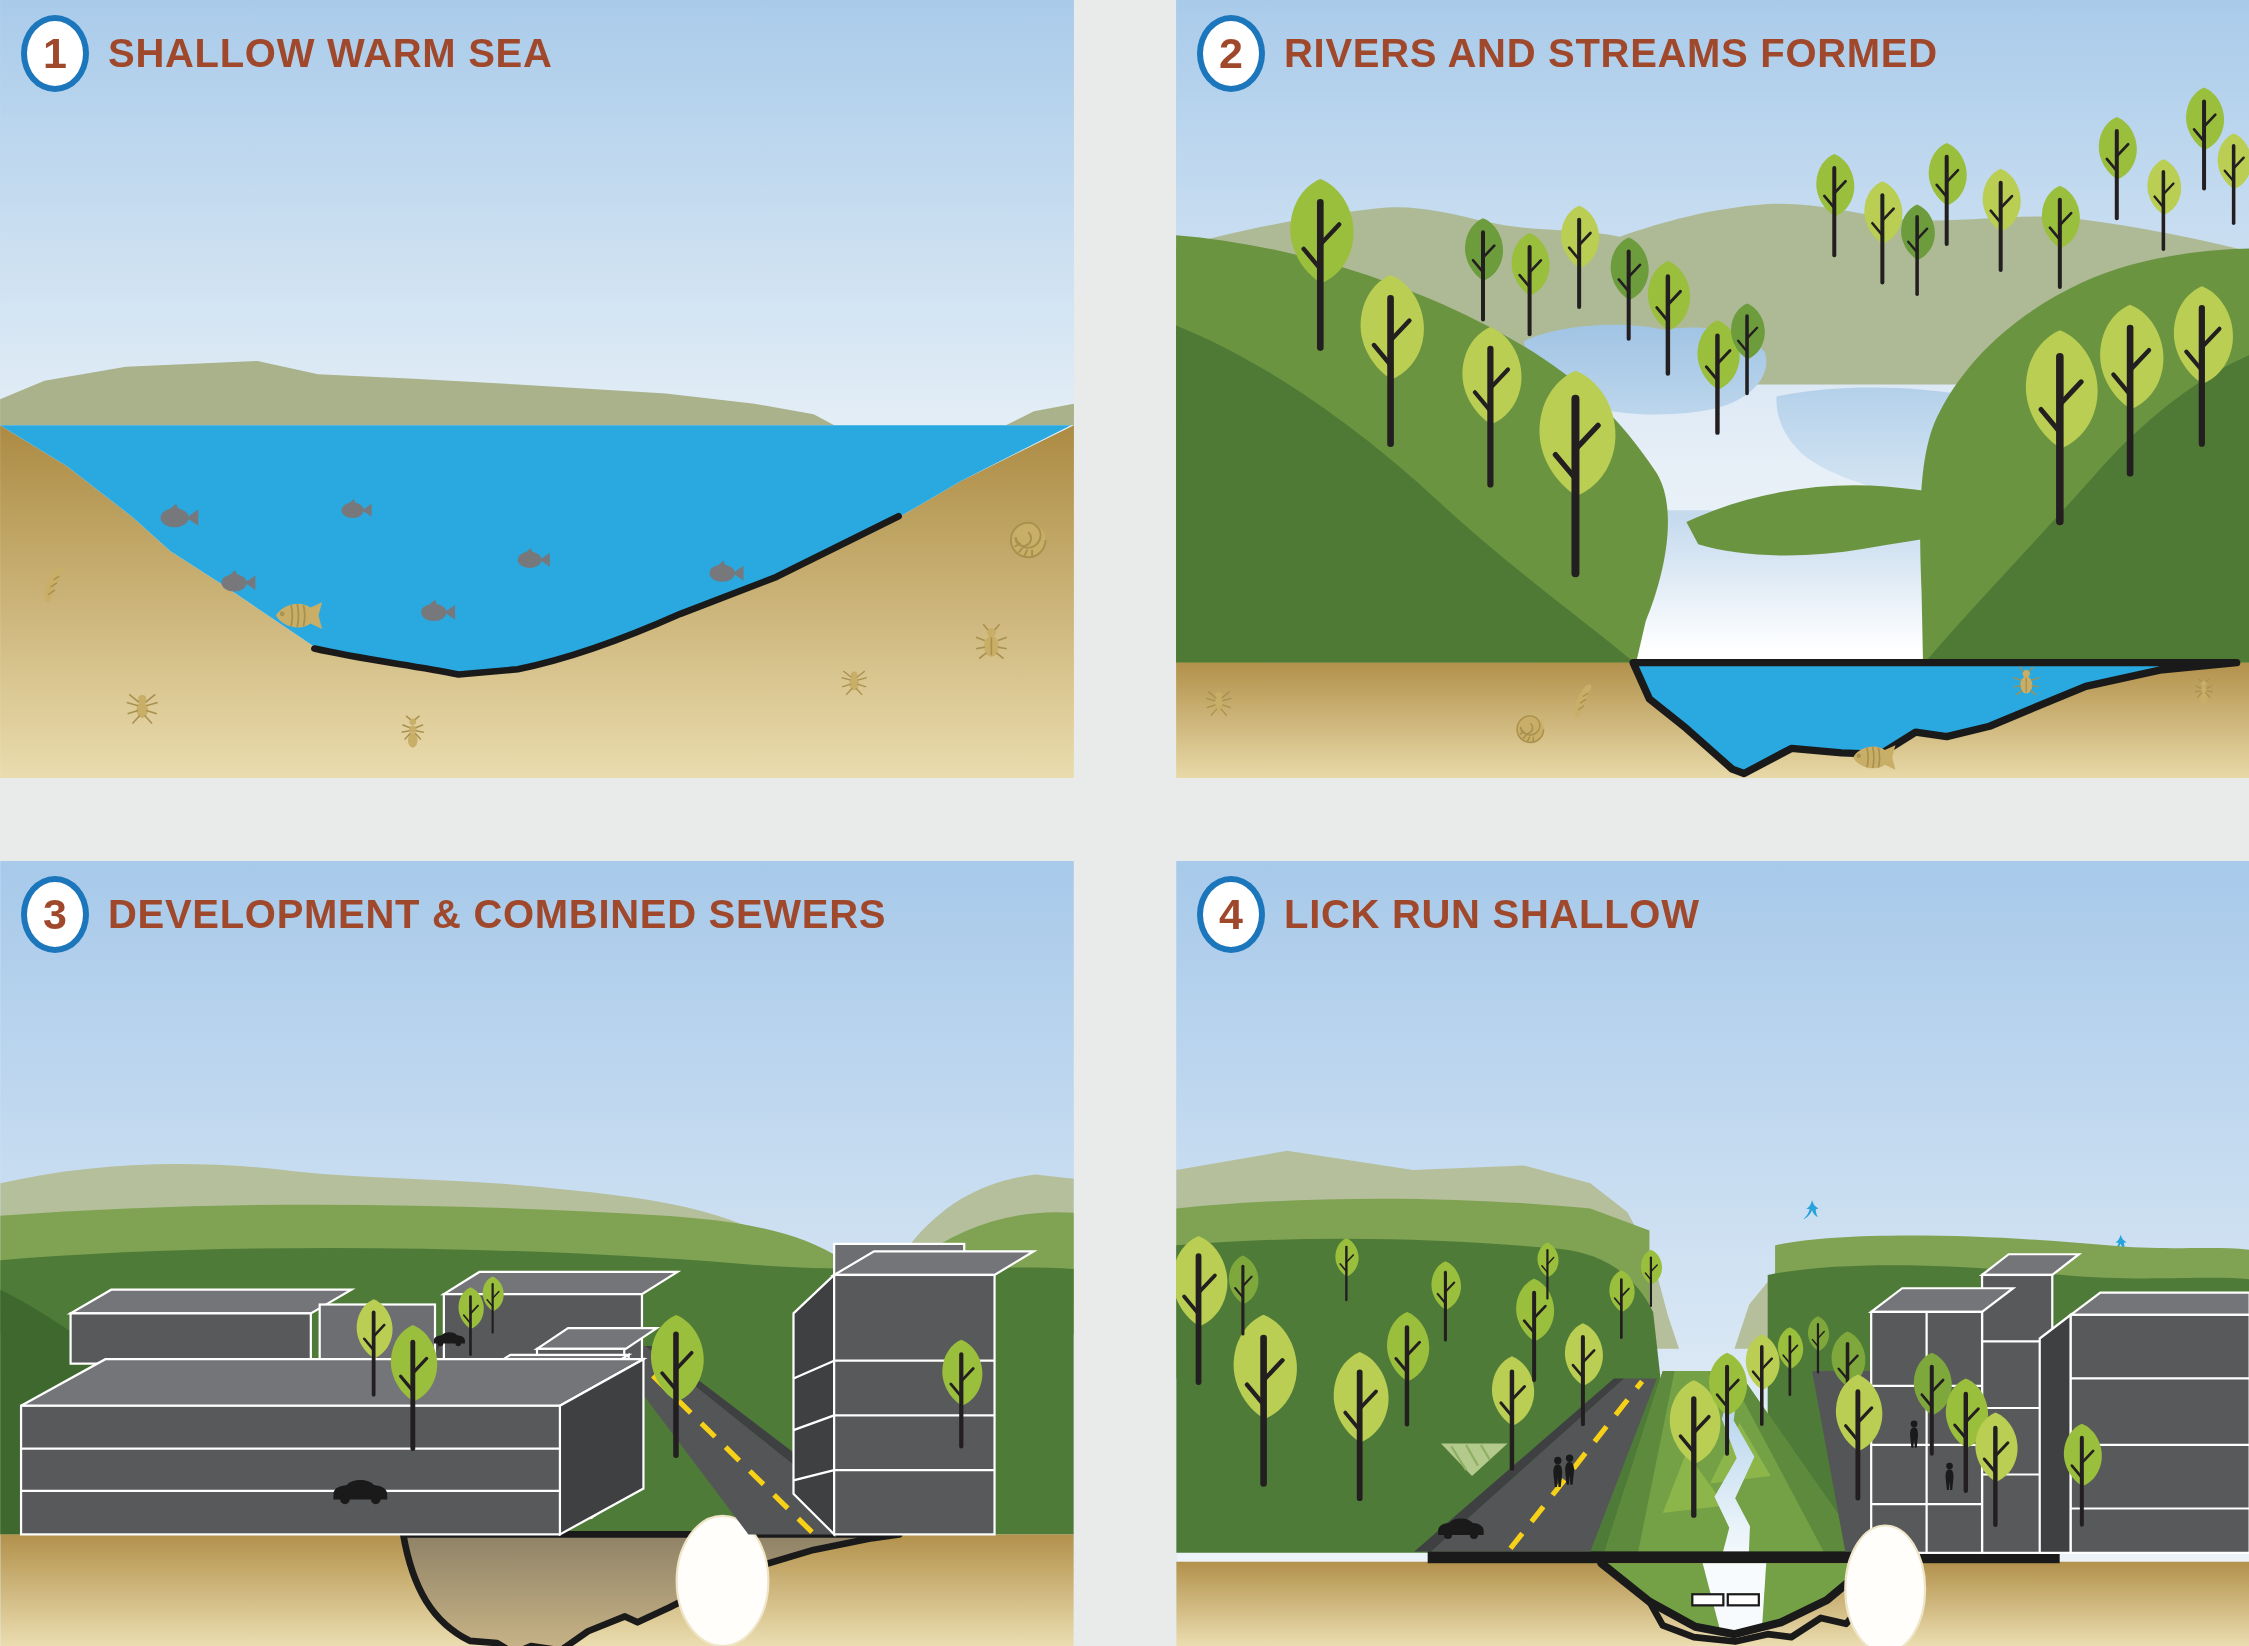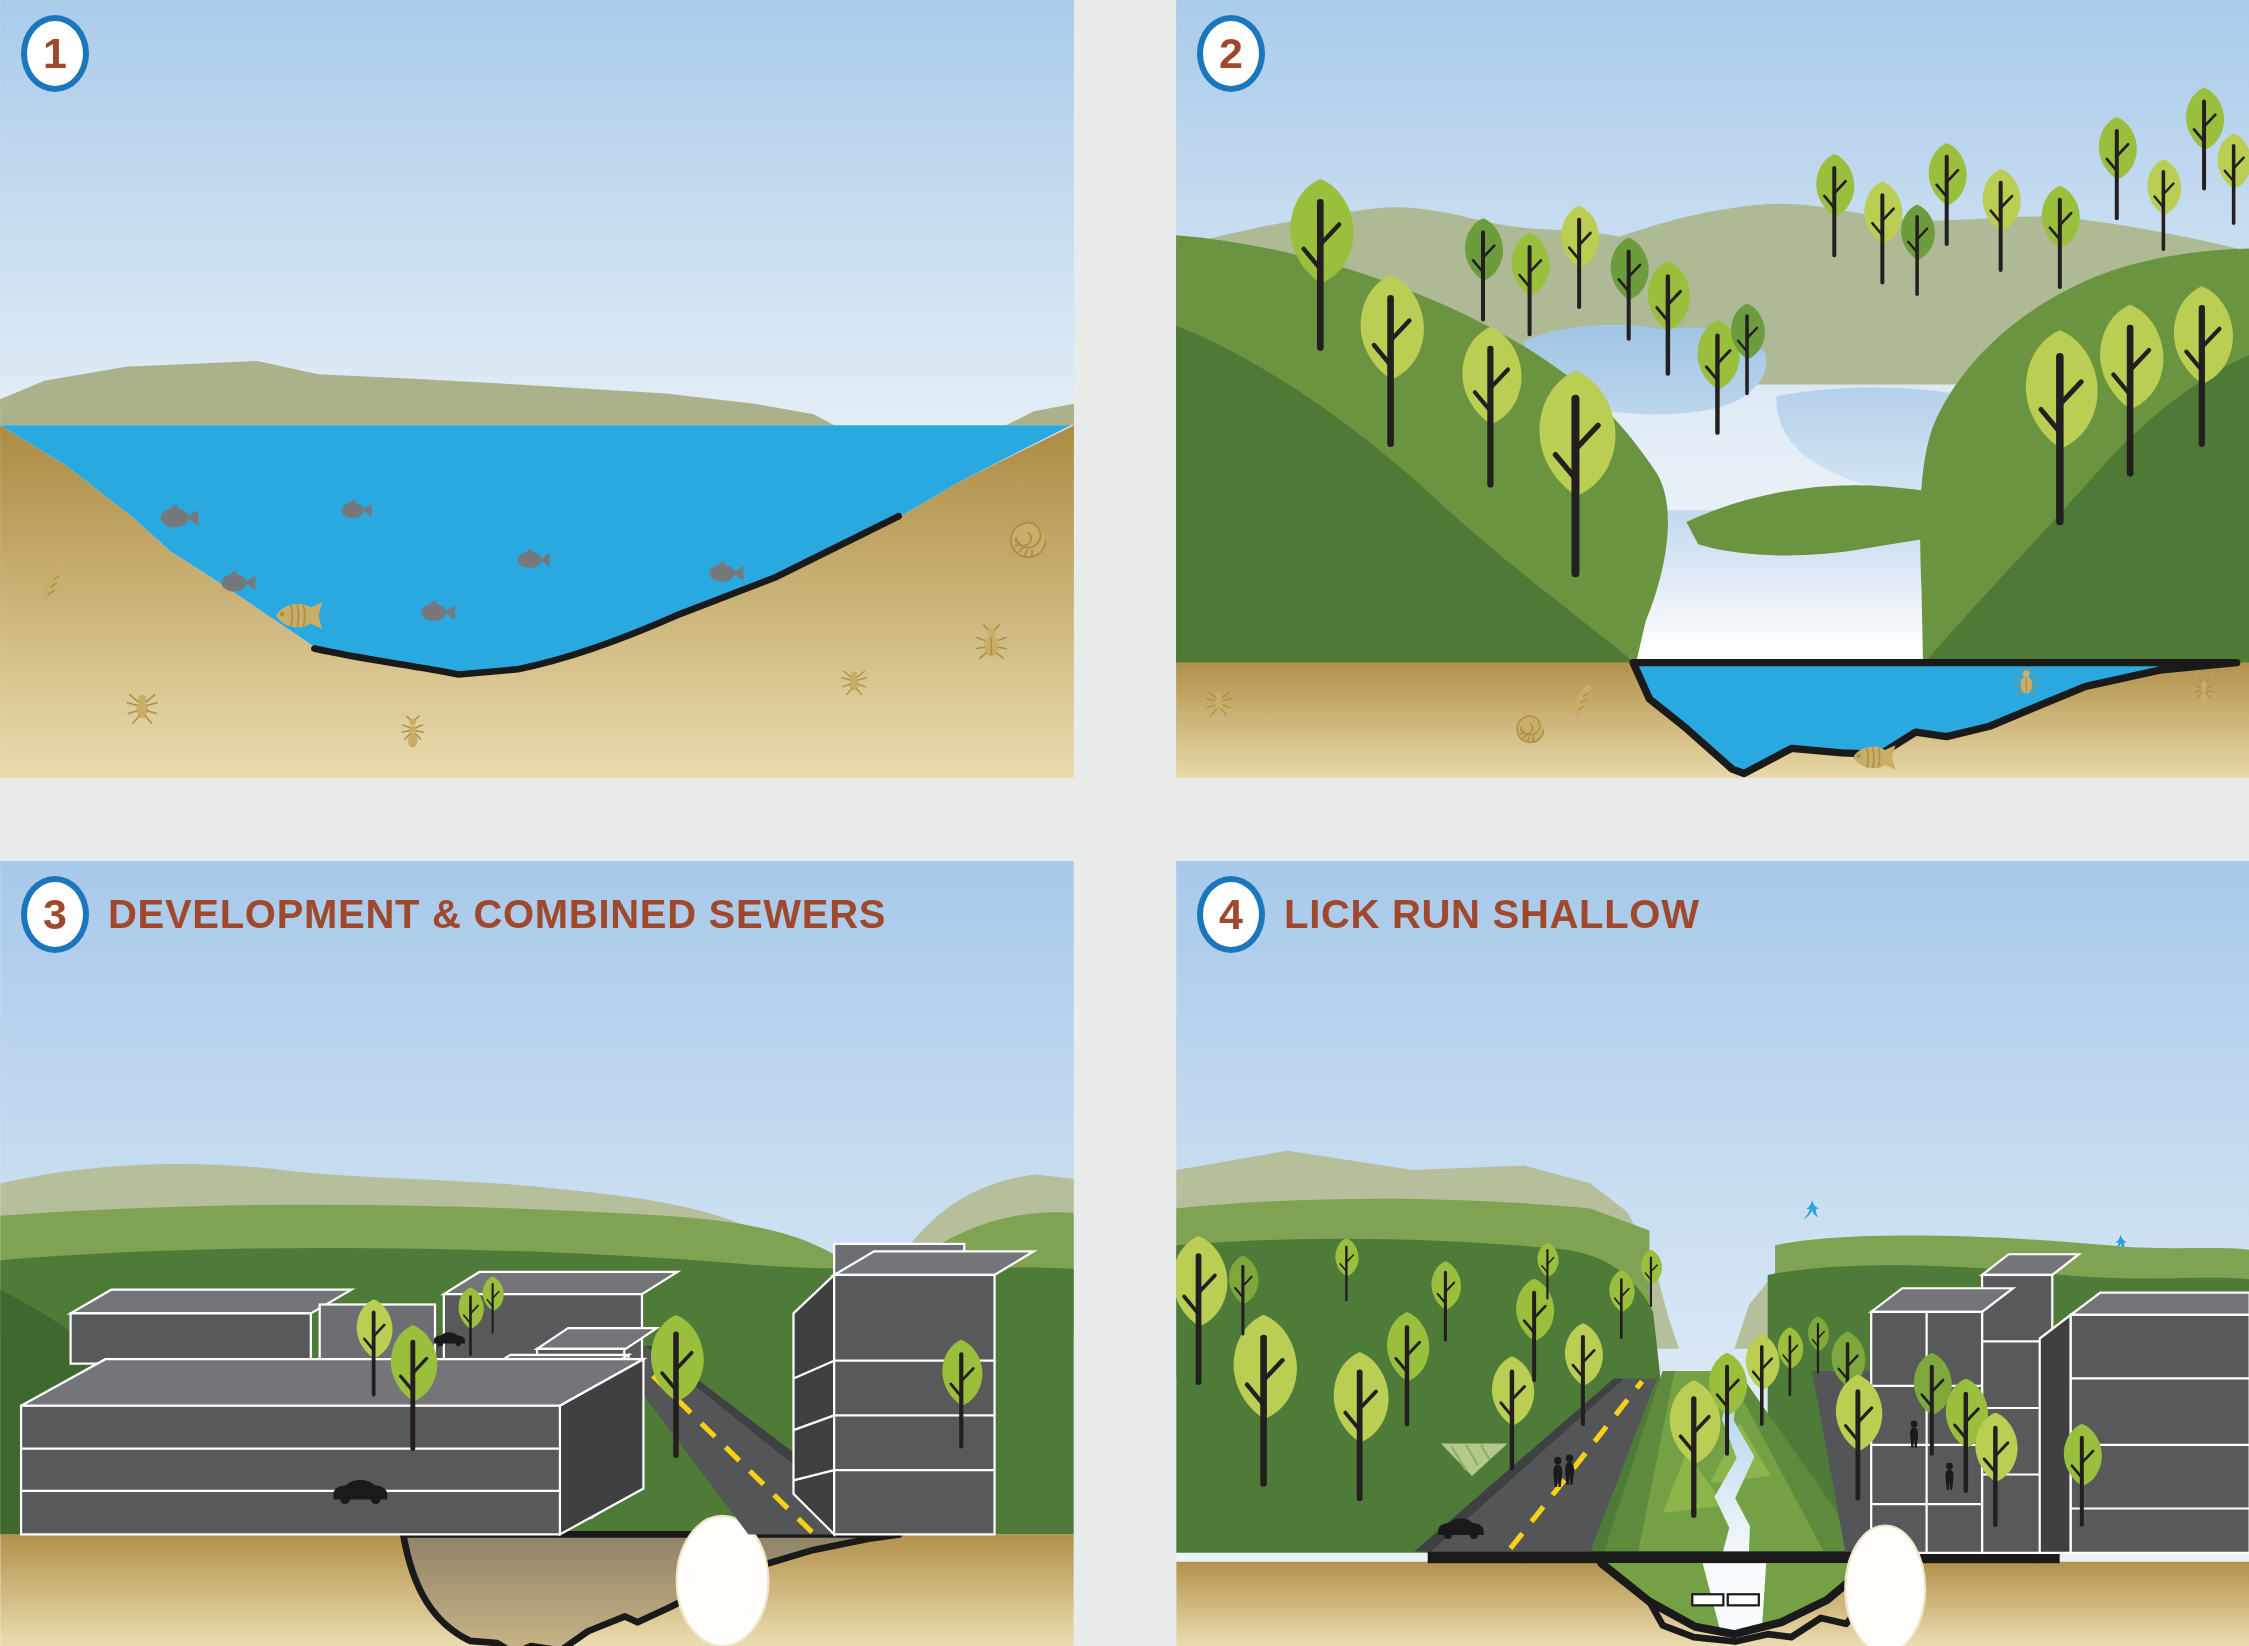--- a/index.html
+++ b/index.html
@@ -169,20 +169,21 @@
         <use href="#f-ant" transform="translate(536,968) scale(1.0)"></use>
         <use href="#f-shell" transform="translate(1359,699) scale(1.3)"></use>
         <use href="#f-beetle" transform="translate(1314,842) scale(1.1)"></use>
         <use href="#f-spider" transform="translate(1135,900) scale(0.9)"></use>
       </g>
     </svg>
     <div class="hdr">
       <div class="badge">
           <span>1</span>
         </div>
+      <div class="ptitle">SHALLOW WARM SEA</div>
     </div>
   </section>
 
   <section class="panel" id="panel-2">
     <svg class="scene" viewBox="0 0 1452 1052" width="1074" height="778">
       <defs>
         <linearGradient id="s2-sky" x1="0" y1="0" x2="0" y2="1">
           <stop offset="0" stop-color="#A9CBEA"></stop>
             <stop offset="0.6" stop-color="#E7EFF7"></stop>
             <stop offset="1" stop-color="#F6FAFC"></stop>
@@ -244,20 +245,21 @@
         <use href="#f-shell" transform="translate(455,962) scale(1.0)"></use>
         <use href="#f-fish" transform="translate(910,1000) scale(1.1)"></use>
         <use href="#f-beetle" transform="translate(1128,900) scale(0.9)"></use>
         <use href="#f-ant" transform="translate(1372,918) scale(0.8)"></use>
       </g>
     </svg>
     <div class="hdr">
       <div class="badge">
           <span>2</span>
         </div>
+      <div class="ptitle">RIVERS AND STREAMS FORMED</div>
     </div>
   </section>
 
   <section class="panel" id="panel-3">
     <svg class="scene" viewBox="0 0 1452 1062" width="1074" height="785">
       <defs>
         <linearGradient id="s3-sky" x1="0" y1="0" x2="0" y2="1">
           <stop offset="0" stop-color="#A7C9EA"></stop>
             <stop offset="0.75" stop-color="#E3EDF6"></stop>
             <stop offset="1" stop-color="#F2F7FA"></stop>

